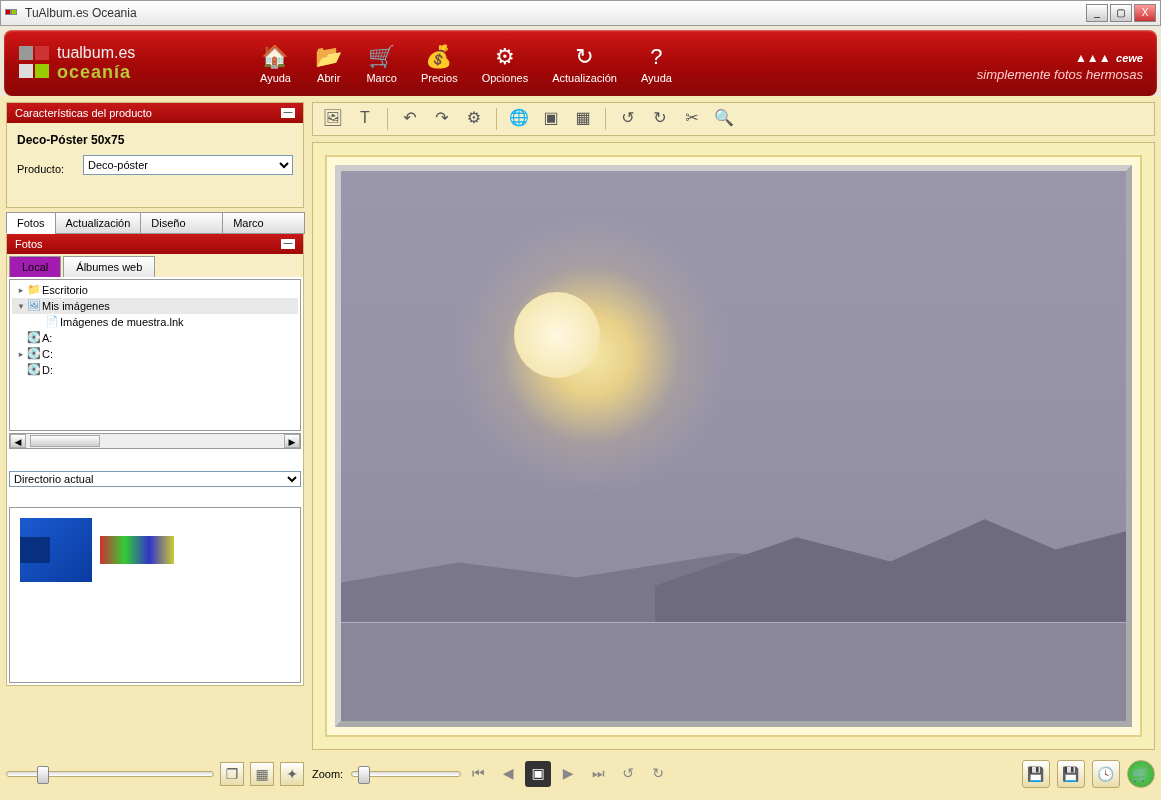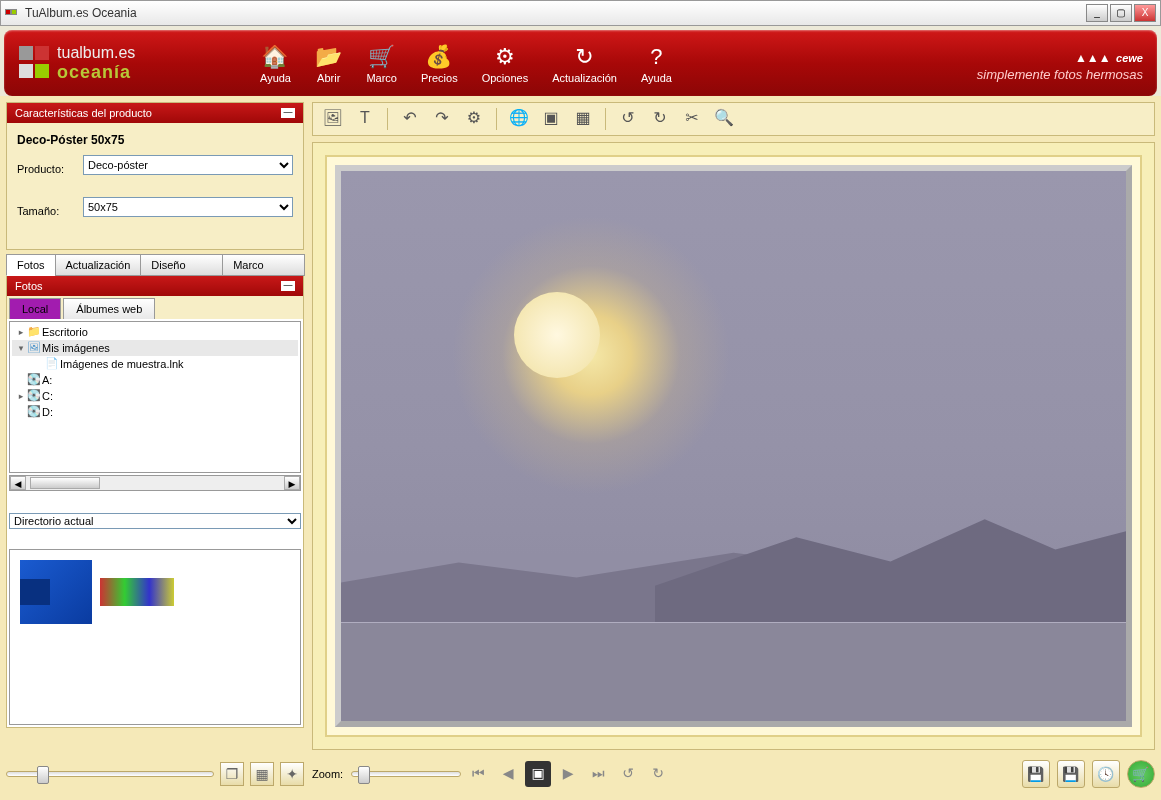--- a/index.html
+++ b/index.html
@@ -157,24 +157,20 @@
     <div class="prod-panel">
       <div class="panel-header">
         <span>Características del producto</span>
         <span class="collapse">—</span>
       </div>
       <div class="prod-body">
         <div class="prod-title">Deco-Póster 50x75</div>
         <div class="prod-row">
           <label>Producto:</label>
           <select><option>Deco-póster</option></select>
-        </div>
-        <div class="prod-row">
-          <label>Tamaño:</label>
-          <select><option>50x75</option></select>
         </div>
       </div>
     </div>
 
     <div class="mid-tabs" id="mid-tabs">
         <div class="mid-tab active">Fotos</div>
         <div class="mid-tab wide">Actualización</div>
         <div class="mid-tab wide">Diseño</div>
         <div class="mid-tab wide">Marco</div>
       </div>

